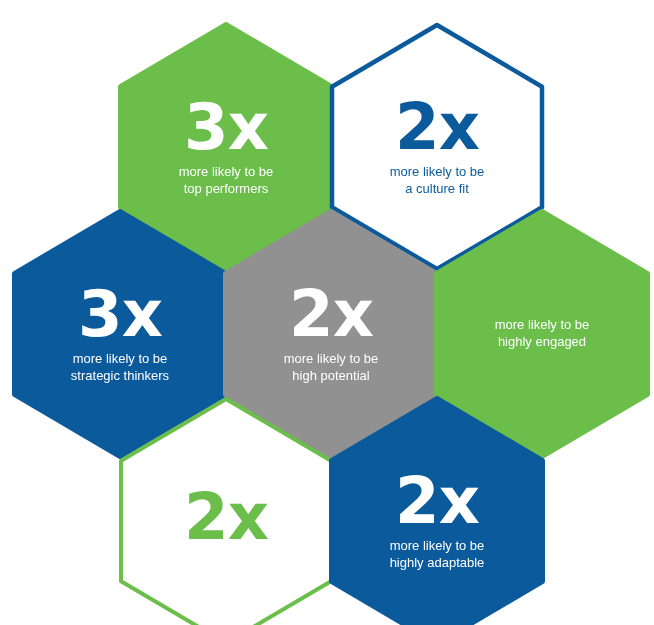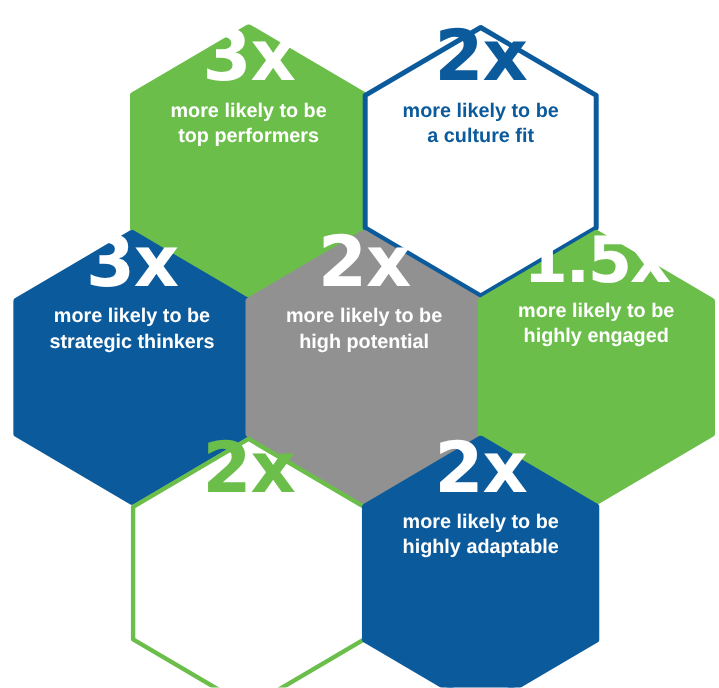--- a/index.html
+++ b/index.html
@@ -35,42 +35,42 @@
   }
   .hex-content {
     position: absolute;
     left: 0;
     right: 0;
     top: 0;
     bottom: 0;
     display: flex;
     flex-direction: column;
     align-items: center;
-    justify-content: flex-start;
+    justify-content: center;
     text-align: center;
     box-sizing: border-box;
     padding: 0 4px;
   }
   .stat-value {
     font-family: "DejaVu Sans", sans-serif;
     font-weight: bold;
     font-size: 64px;
     line-height: 0.96;
     letter-spacing: -1px;
     margin: 0 0 6px 0;
     white-space: nowrap;
   }
   .stat-value.small-stat {
     font-size: 58px;
     letter-spacing: -2px;
   }
   .stat-label {
     font-family: "Liberation Sans", sans-serif;
-    font-weight: bold;
-    font-size: 18px;
+    font-weight: normal;
+    font-size: 13px;
     line-height: 1.28;
     margin: 0;
     white-space: pre-line;
   }
   
   .fill-green  .stat-value, .fill-green  .stat-label  { color: #ffffff; }
   .fill-blue   .stat-value, .fill-blue   .stat-label  { color: #ffffff; }
   .fill-gray   .stat-value, .fill-gray   .stat-label  { color: #ffffff; }
   .out-blue    .stat-value, .out-blue    .stat-label  { color: #0B5A9C; }
   .out-green   .stat-value, .out-green   .stat-label  { color: #6CBE4B; }
@@ -131,21 +131,20 @@
       <div class="stat-label">more likely to be
 high potential</div>
     </div>
   </div>
 
   <div class="hex fill-green" id="hex-highly-engaged">
     <svg viewBox="0 0 216 250" preserveAspectRatio="none">
       <polygon points="108,3 213,64.75 213,185.25 108,247 3,185.25 3,64.75" style="fill:#6CBE4B;stroke:#6CBE4B;stroke-width:6;stroke-linejoin:round"></polygon>
     </svg>
     <div class="hex-content">
-      <div class="stat-value small-stat">1.5x</div>
       <div class="stat-label">more likely to be
 highly engaged</div>
     </div>
   </div>
 
   <div class="hex out-green" id="hex-sales-people">
     <svg viewBox="0 0 216 250" preserveAspectRatio="none">
       <polygon points="108,3 213,64.75 213,185.25 108,247 3,185.25 3,64.75" style="fill:#FFFFFF;stroke:#6CBE4B;stroke-width:4;stroke-linejoin:round"></polygon>
     </svg>
     <div class="hex-content">

